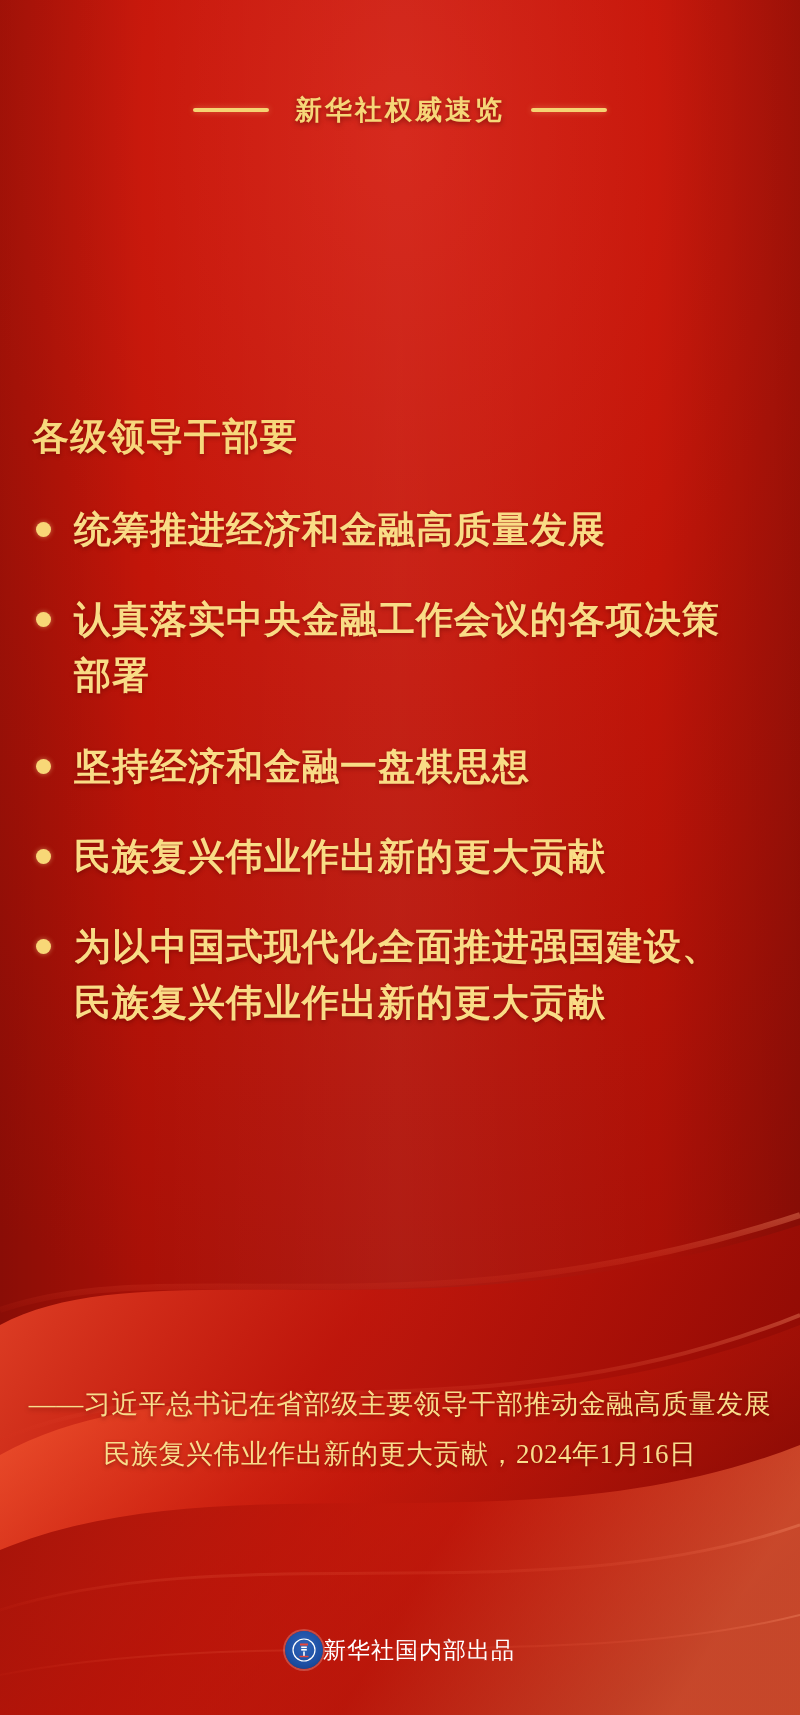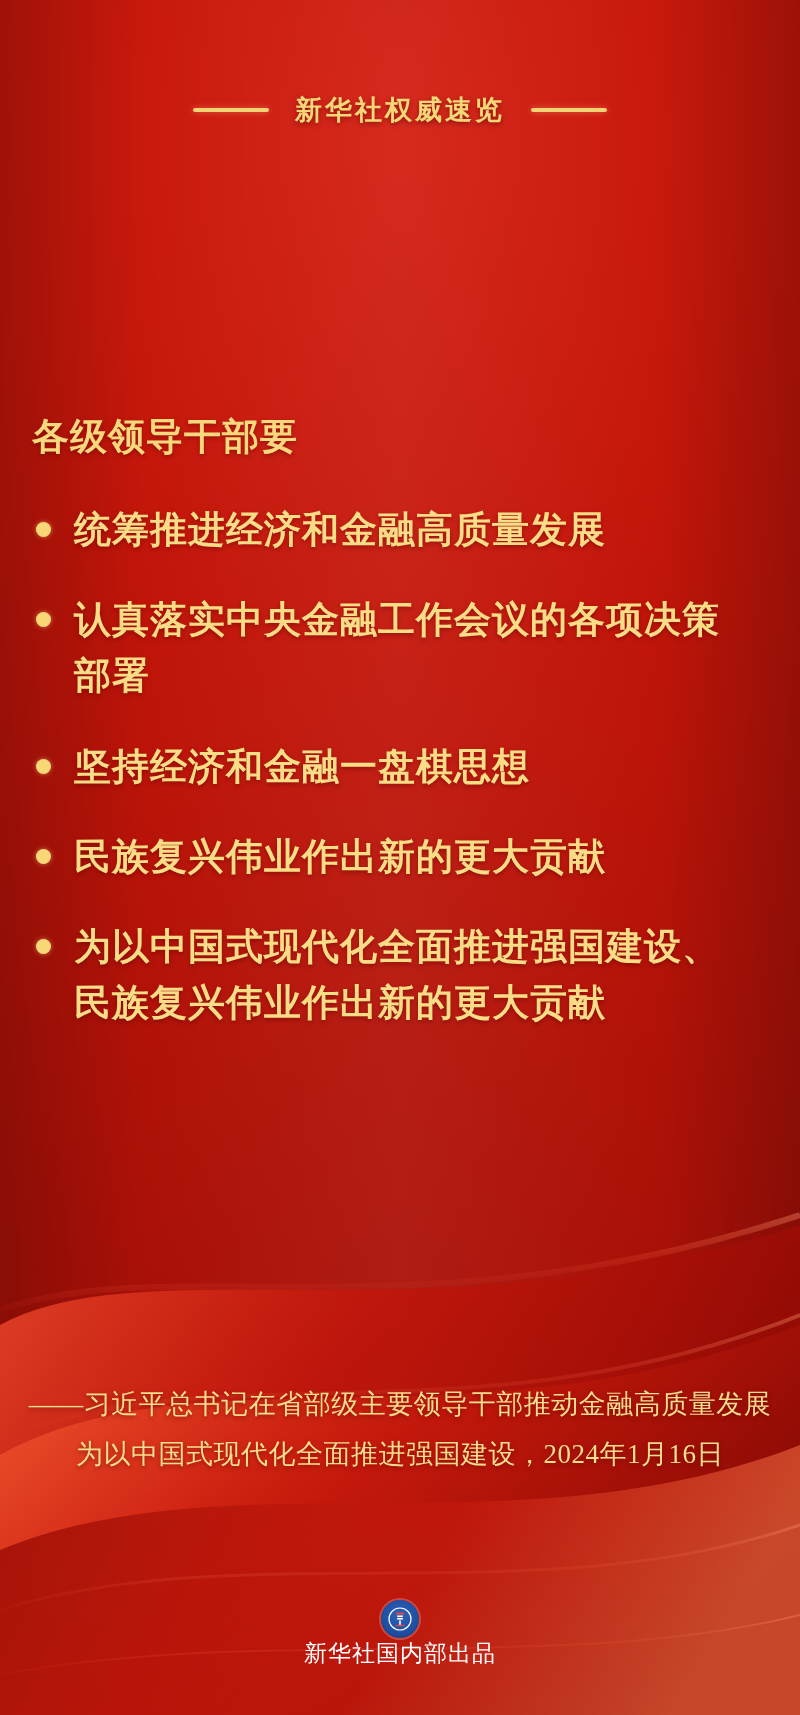--- a/index.html
+++ b/index.html
@@ -126,21 +126,20 @@
 
   
   .footer {
     position: absolute;
     left: 0;
     bottom: 46px;
     width: 100%;
     display: flex;
     align-items: center;
     justify-content: center;
-    flex-direction: column;
   }
   .logo-badge {
     width: 38px;
     height: 38px;
     border-radius: 50%;
     background: radial-gradient(circle at 50% 40%, #2f63b8 0%, #1d4fa3 60%, #16397a 100%);
     display: flex;
     align-items: center;
     justify-content: center;
     box-shadow: 0 0 0 2px rgba(255,255,255,0.22);
@@ -216,21 +215,21 @@
     <path d="M0,300 C200,190 470,300 800,170 L800,560 L0,560 Z" fill="url(#s2)"></path>
     <path d="M0,395 C230,300 520,400 800,290 L800,560 L0,560 Z" fill="url(#s3)"></path>
     <path d="M0,155 C170,95 420,185 800,60" fill="none" stroke="url(#s4)" stroke-width="6"></path>
     <path d="M0,285 C210,195 480,290 800,160" fill="none" stroke="url(#s4)" stroke-width="4"></path>
     <path d="M0,455 C240,380 540,460 800,370" fill="none" stroke="url(#s4)" stroke-width="3"></path>
     <path d="M0,520 C260,470 560,520 800,460" fill="none" stroke="url(#s4)" stroke-width="2"></path>
   </svg>
 
   <div class="caption">
     <div>——习近平总书记在省部级主要领导干部推动金融高质量发展</div>
-    <div>为以中国式现代化全面推进强国建设，2024年1月16日</div>
+    <div>民族复兴伟业作出新的更大贡献，2024年1月16日</div>
   </div>
 
   <div class="footer">
     <span class="logo-badge">
       <svg width="24" height="24" viewBox="0 0 24 24" aria-hidden="true">
         <circle cx="12" cy="12" r="11" fill="none" stroke="#ffffff" stroke-width="1.2"></circle>
         <rect x="8" y="5.5" width="8" height="2" fill="#e8463a"></rect>
         <rect x="9.2" y="8.5" width="5.6" height="1.6" fill="#ffffff"></rect>
         <rect x="9.2" y="11" width="5.6" height="1.6" fill="#ffffff"></rect>
         <rect x="11.2" y="13.5" width="1.6" height="5" fill="#ffffff"></rect>

